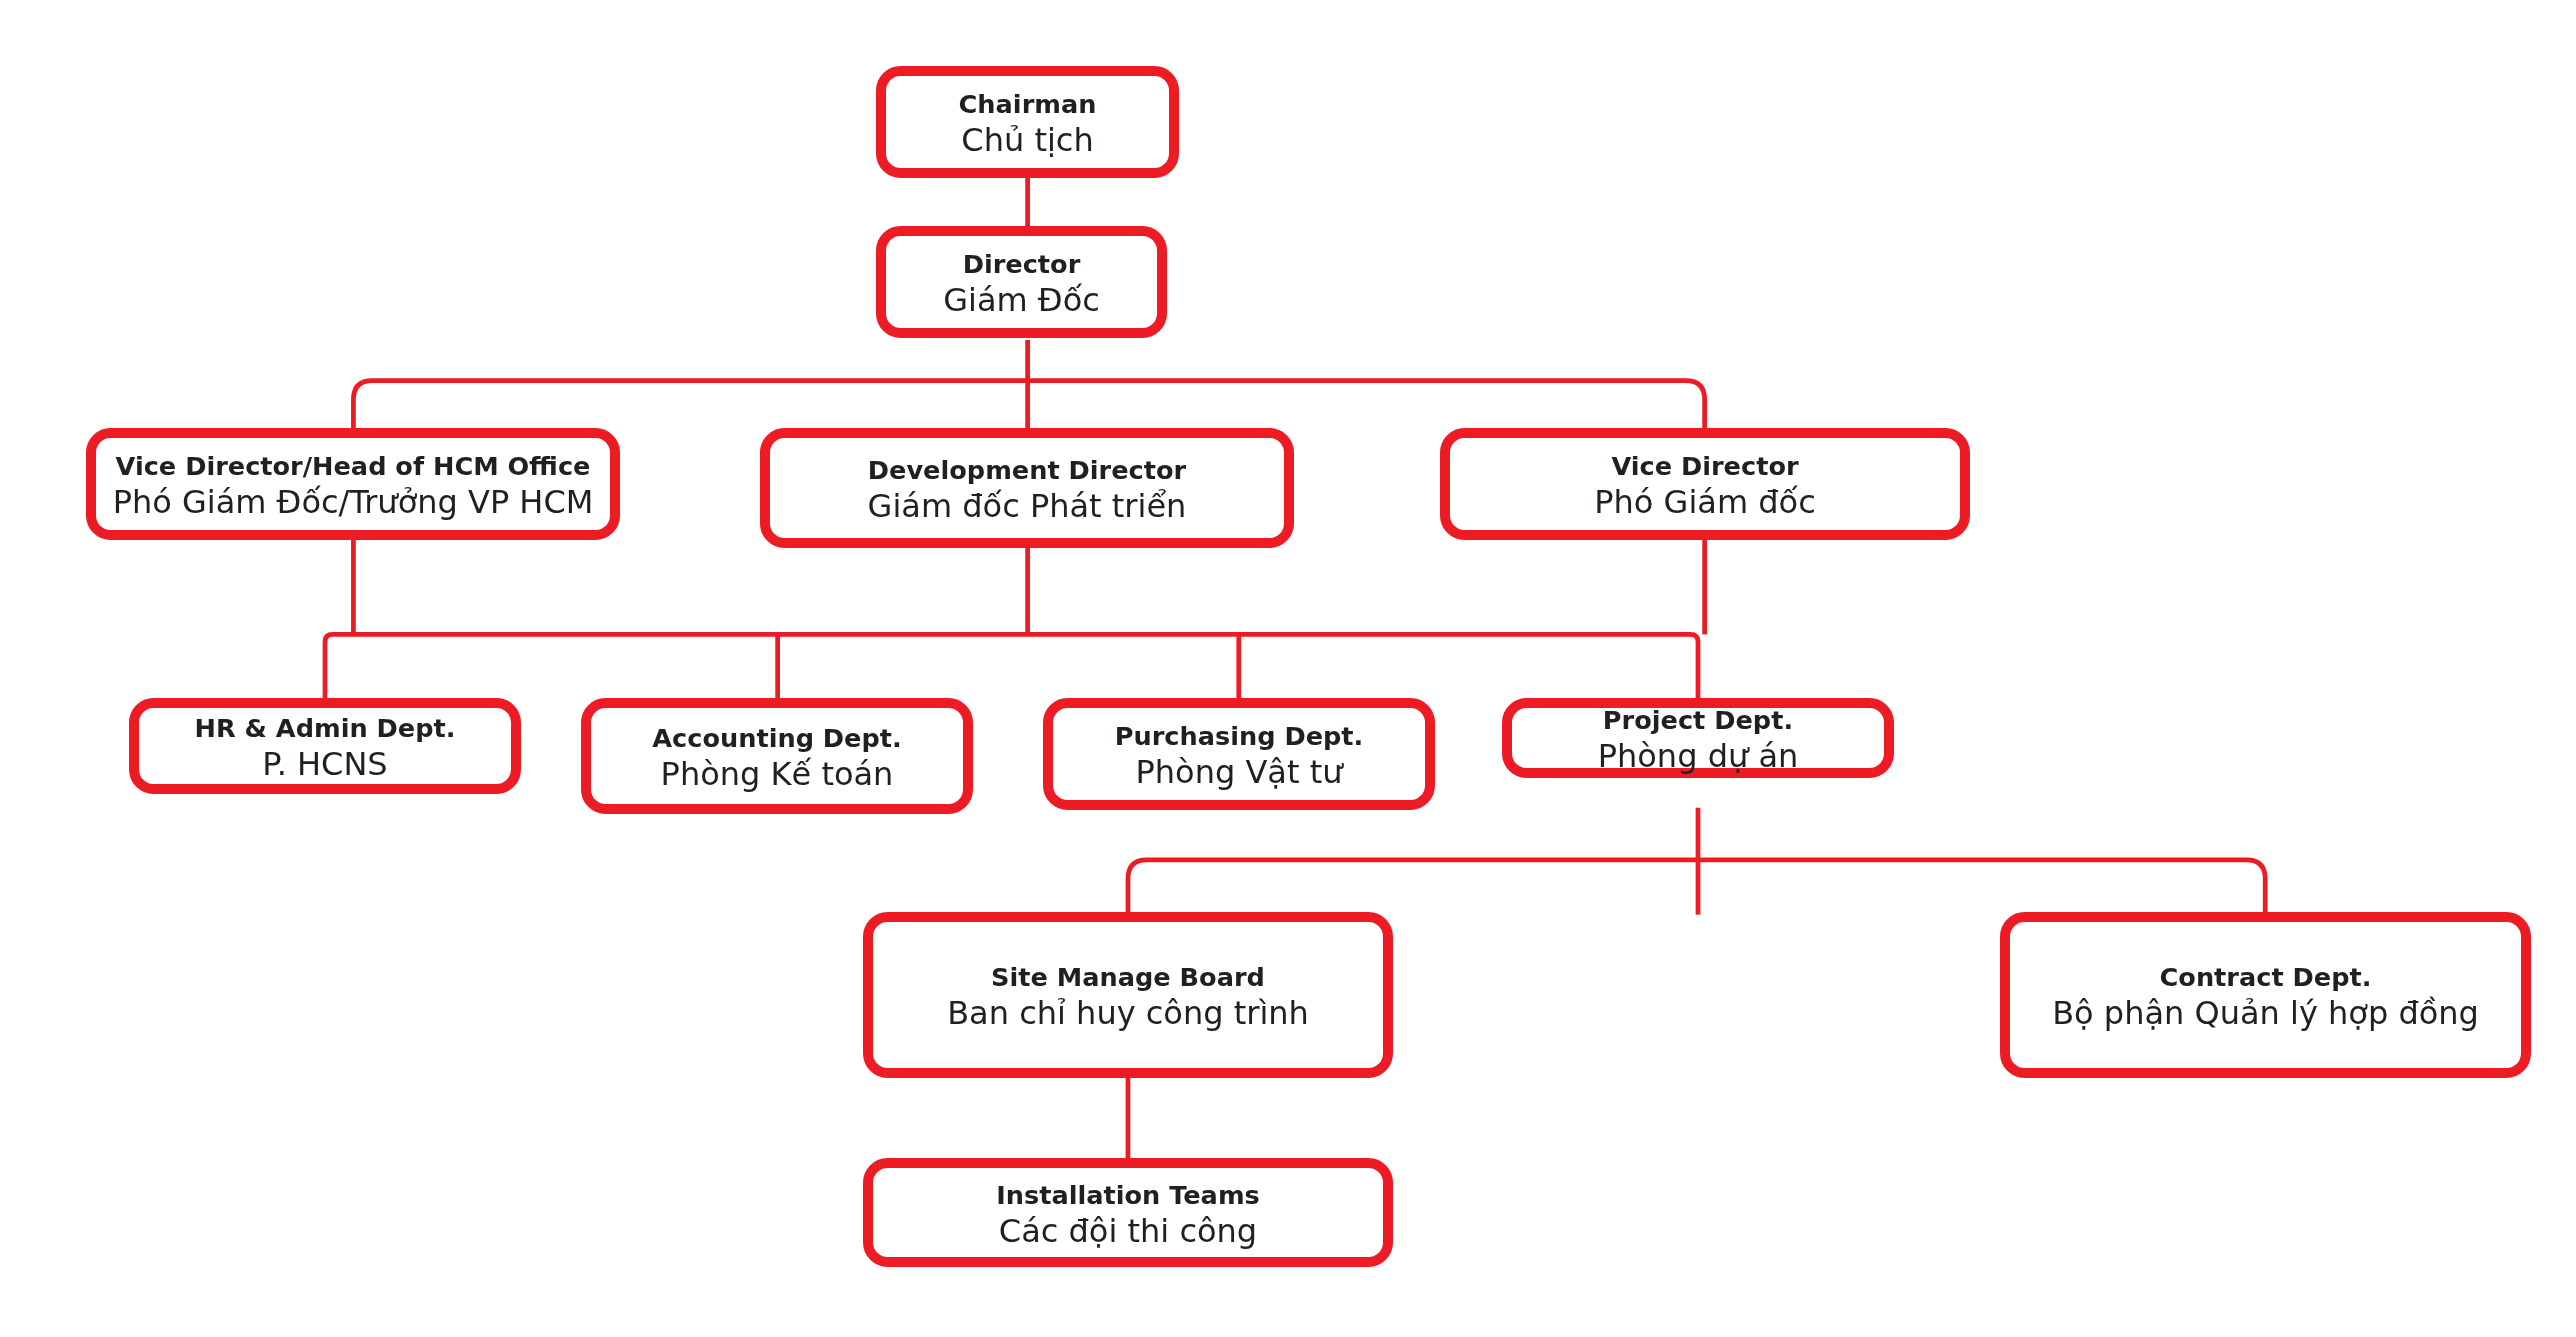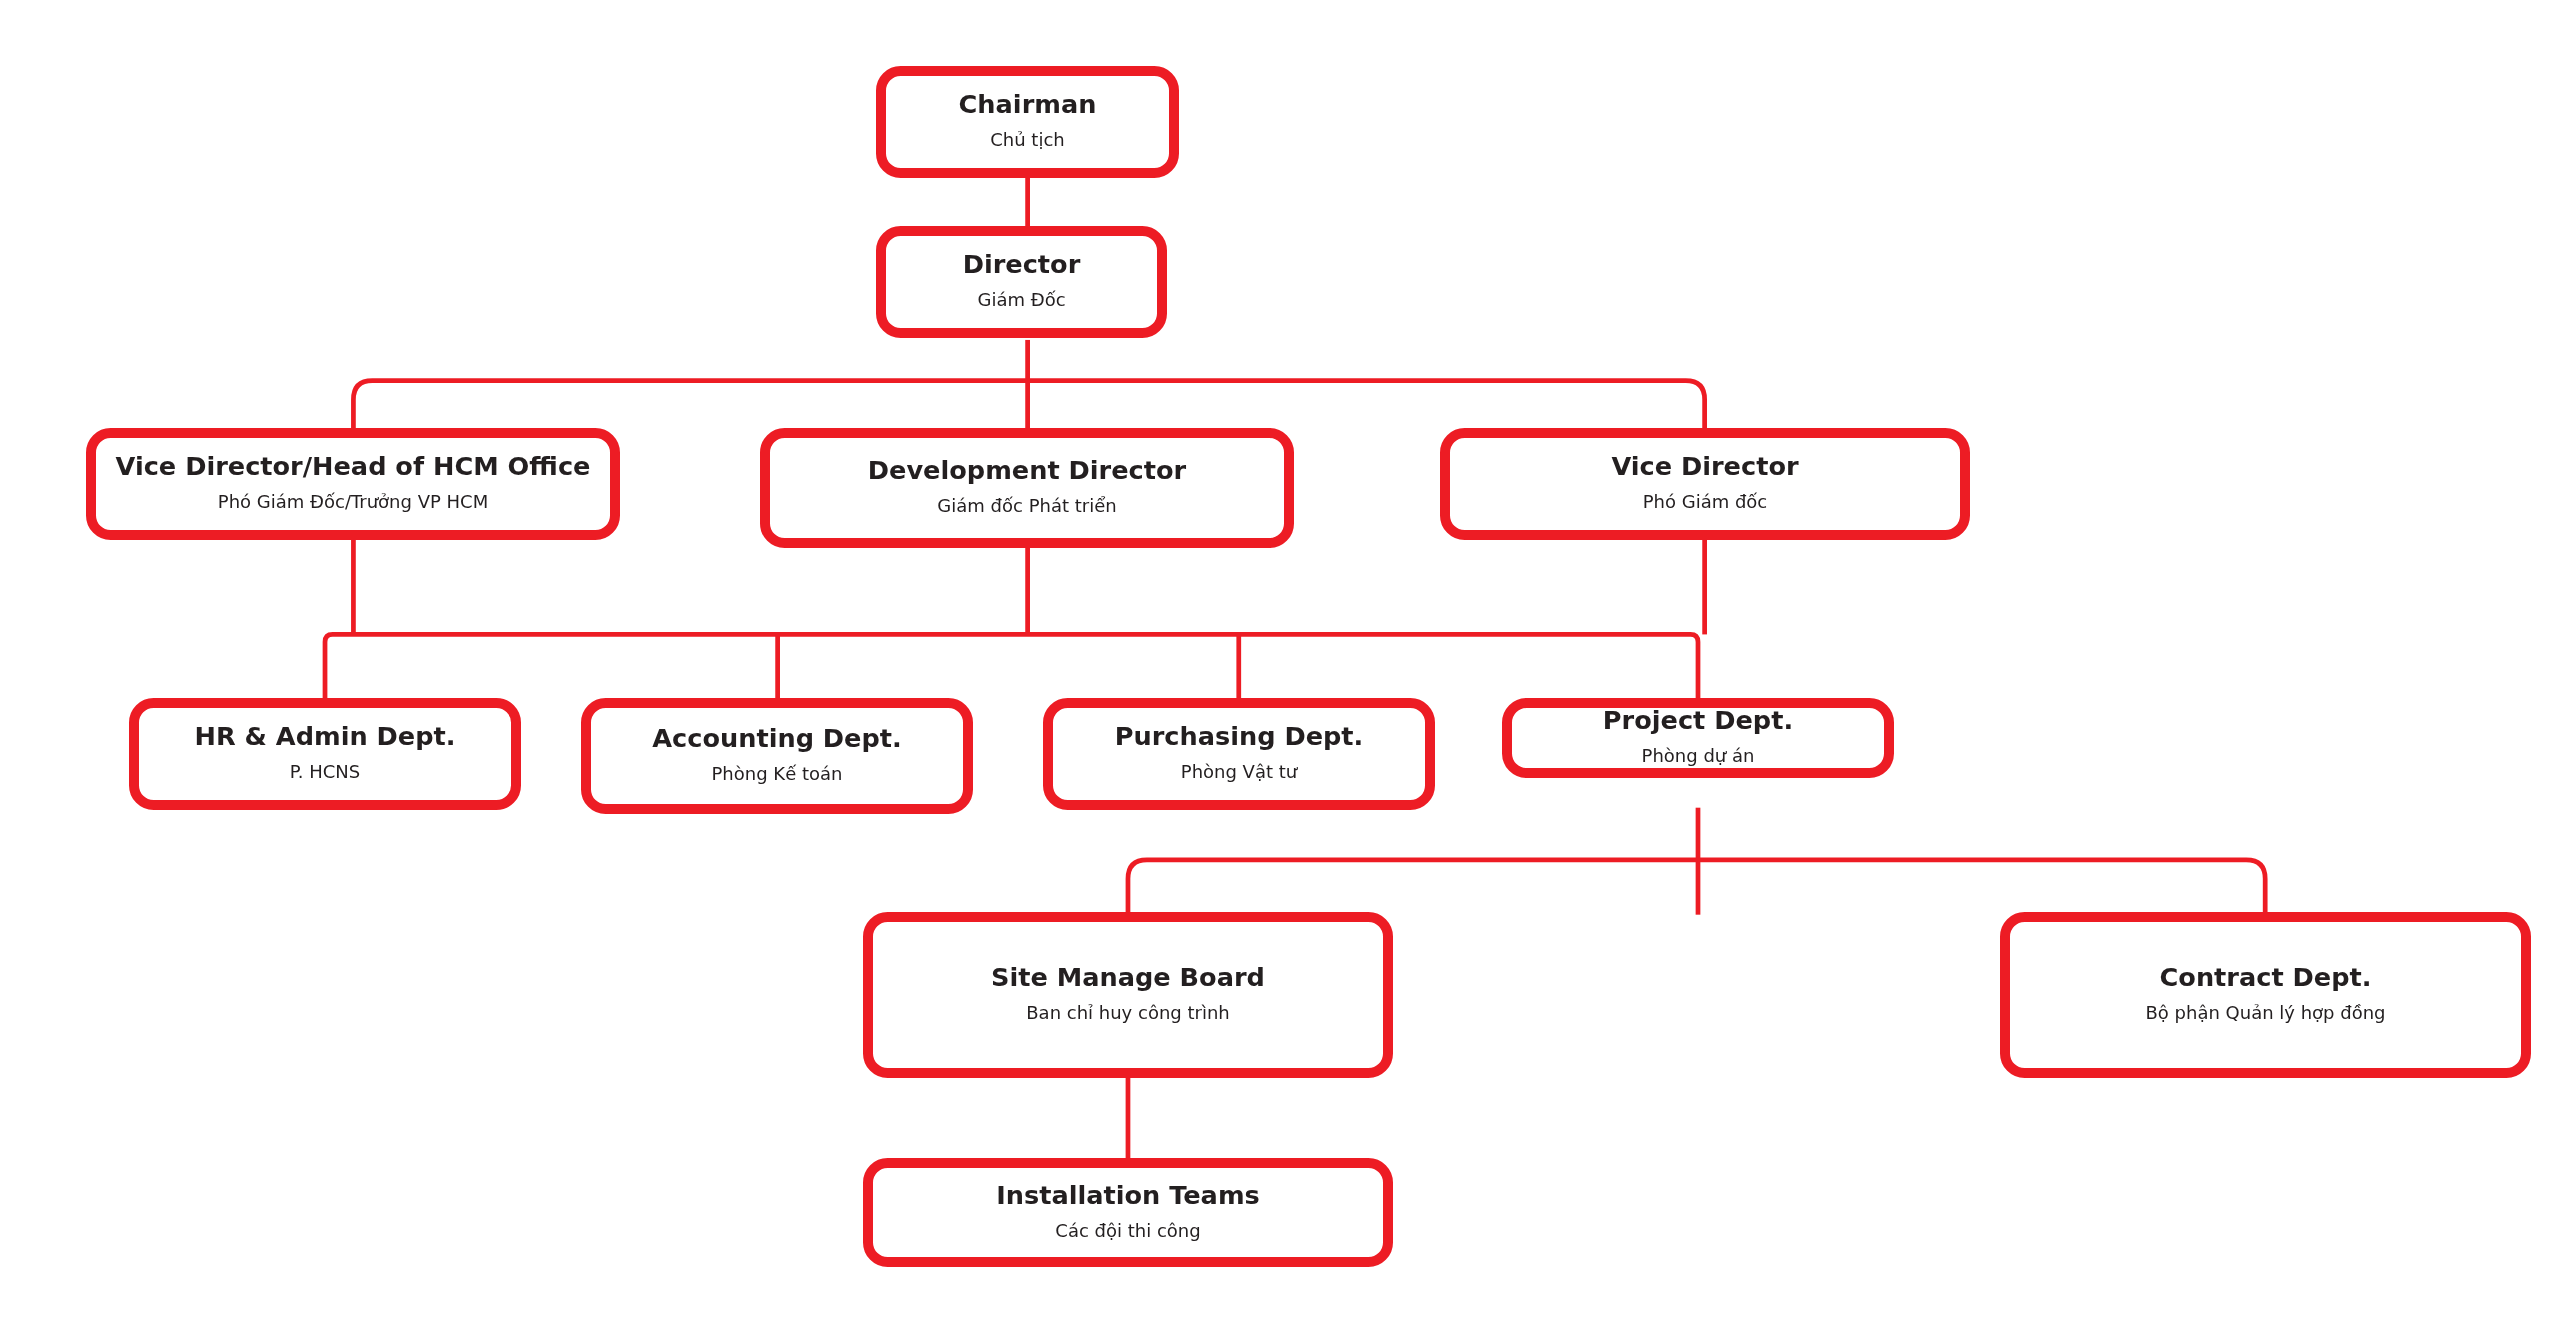--- a/index.html
+++ b/index.html
@@ -38,21 +38,21 @@
     z-index:2;
   }
   .node .title{
     font-weight:bold;
     font-size:25.6px;
     line-height:36px;
     white-space:nowrap;
   }
   .node .subtitle{
     font-weight:normal;
-    font-size:18px;
+    font-size:32px;
     line-height:36px;
     white-space:nowrap;
   }
 </style>
 </head>
 <body>
 
 <div class="stage">
 
   <svg class="wires" viewBox="0 0 2720 1412" width="2576" height="1337">
@@ -88,21 +88,21 @@
   <div class="node" style="left:760px;top:428px;width:534px;height:120px">
     <div class="title">Development Director</div>
     <div class="subtitle">Giám đốc Phát triển</div>
   </div>
 
   <div class="node" style="left:1440px;top:428px;width:530px;height:112px">
     <div class="title">Vice Director</div>
     <div class="subtitle">Phó Giám đốc</div>
   </div>
 
-  <div class="node" style="left:129px;top:698px;width:392px;height:112px">
+  <div class="node" style="left:129px;top:698px;width:392px;height:96px">
     <div class="title">HR &amp; Admin Dept.</div>
     <div class="subtitle">P. HCNS</div>
   </div>
 
   <div class="node" style="left:581px;top:698px;width:392px;height:116px">
     <div class="title">Accounting Dept.</div>
     <div class="subtitle">Phòng Kế toán</div>
   </div>
 
   <div class="node" style="left:1043px;top:698px;width:392px;height:112px">

